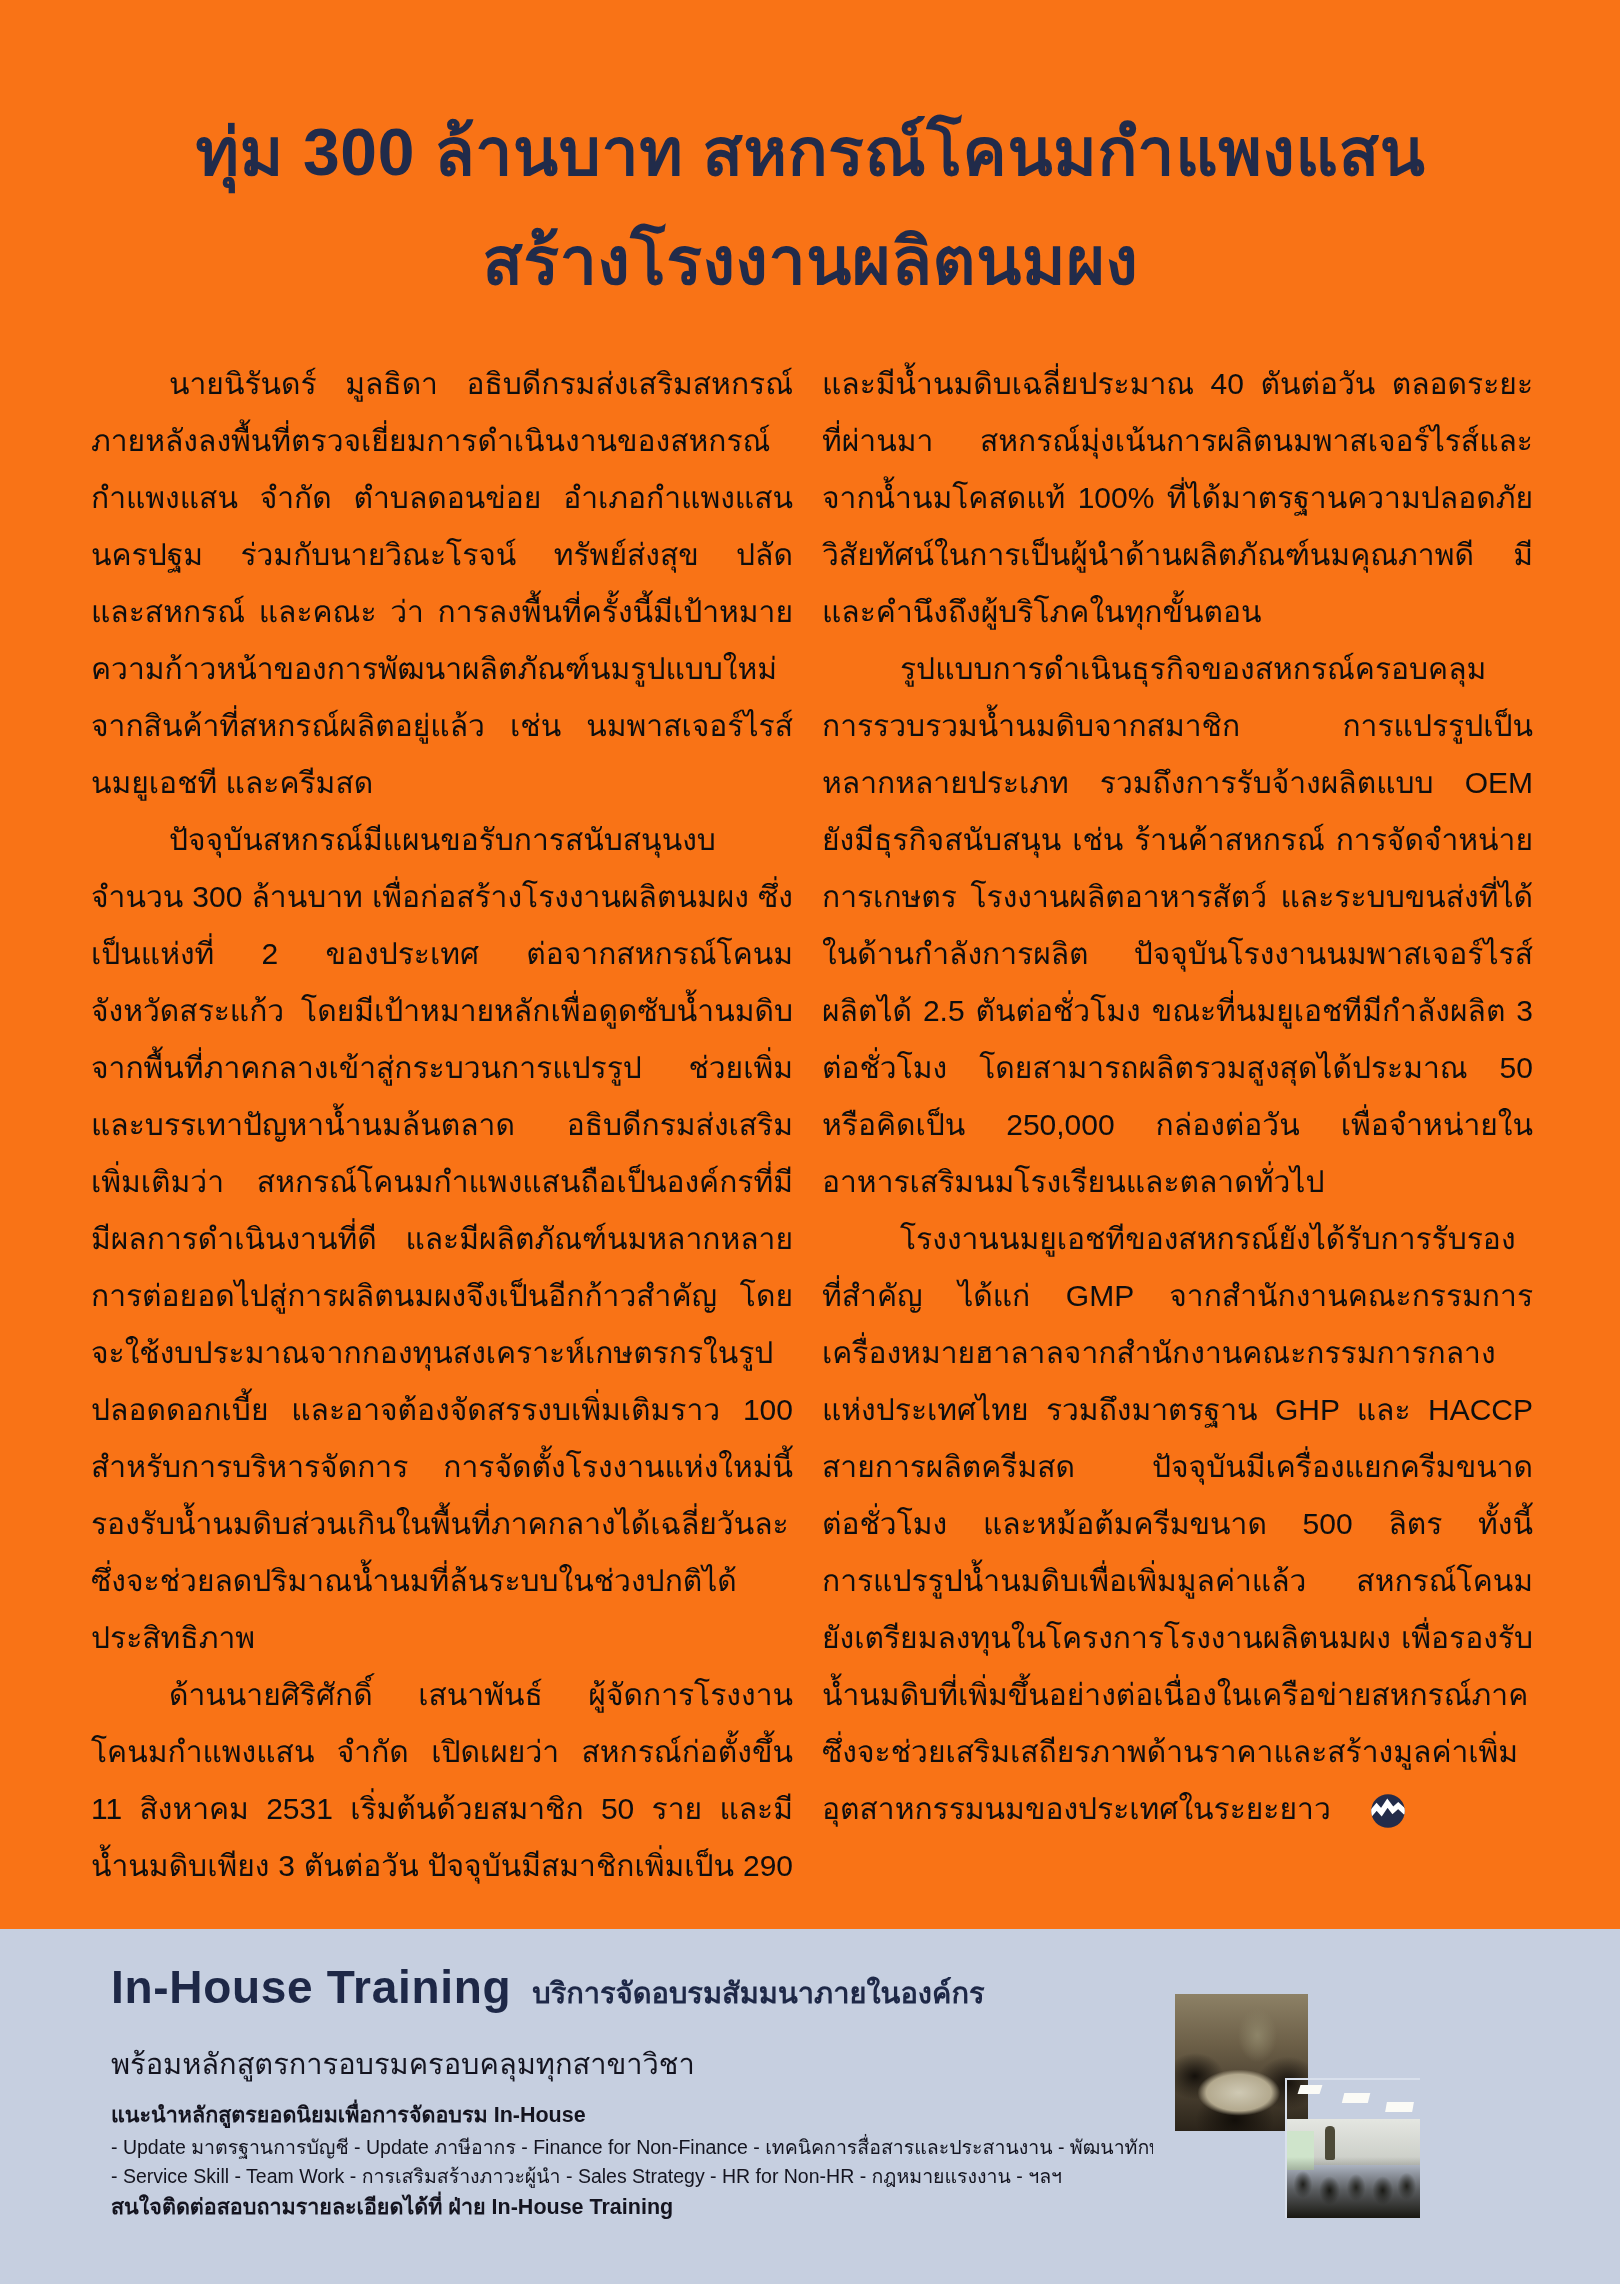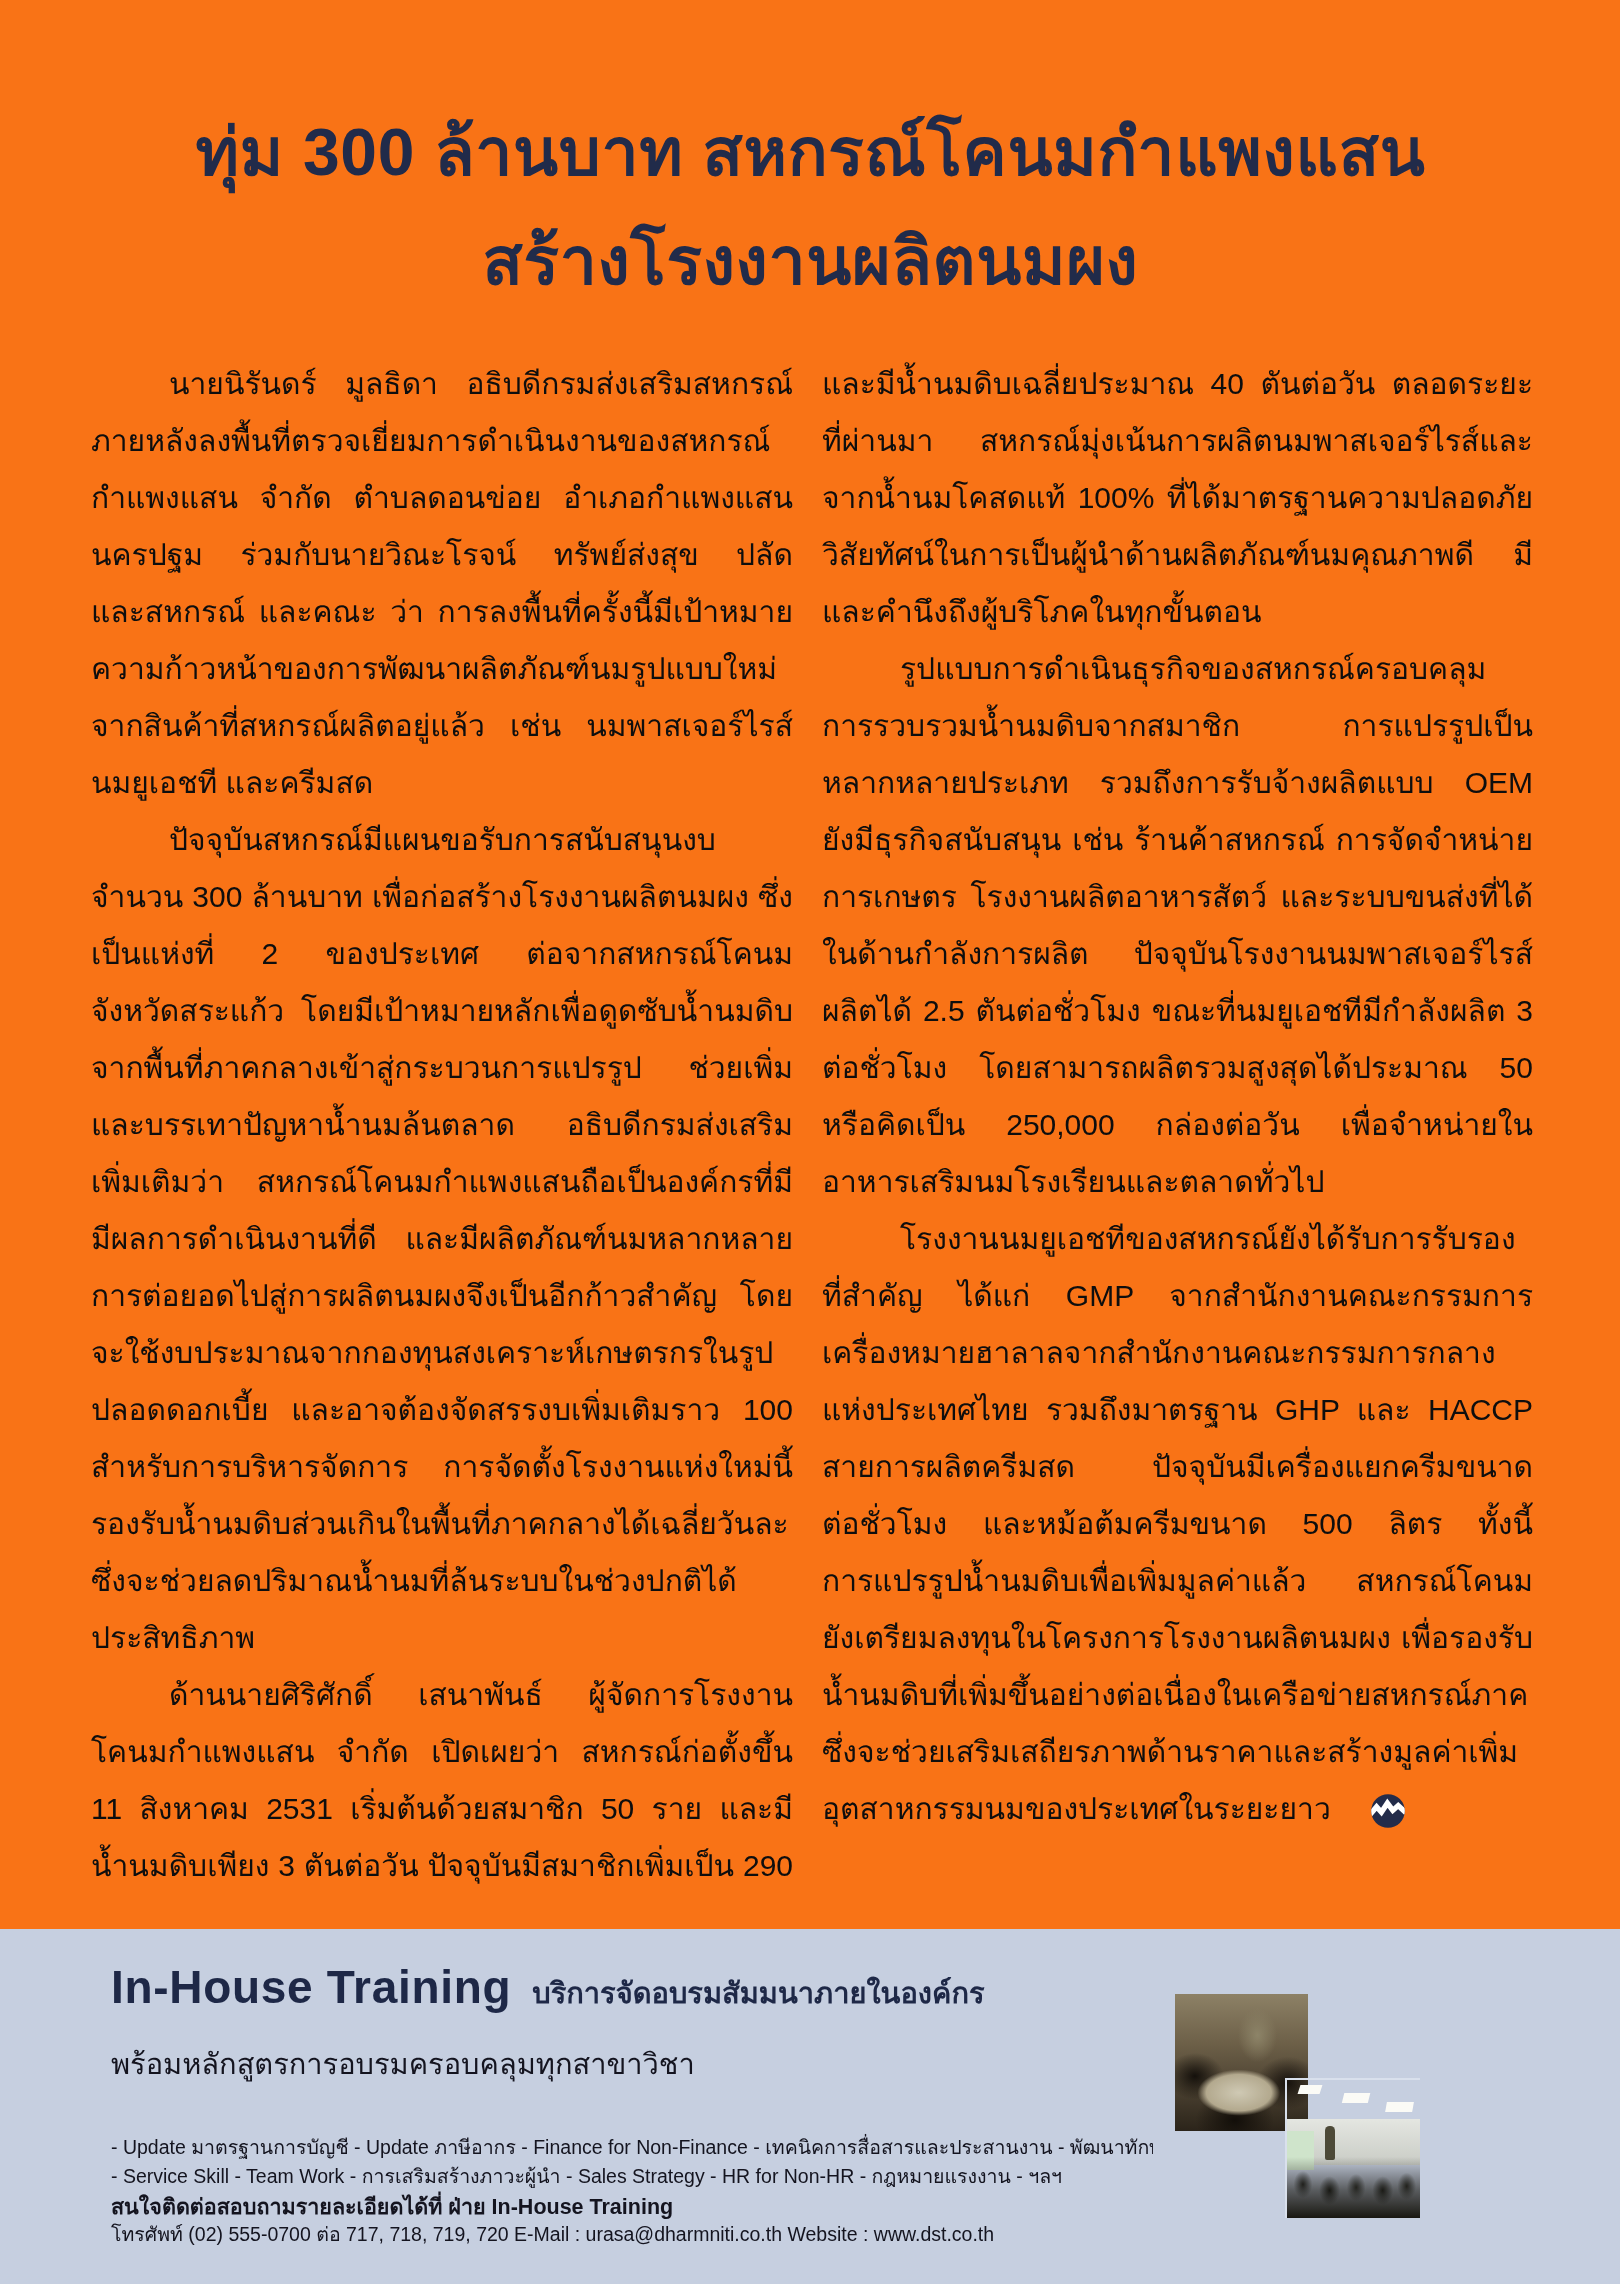--- a/index.html
+++ b/index.html
@@ -181,24 +181,24 @@
       </svg>
     </div>
   </div>
 
   <div id="footer">
     <div id="footer-heading">
       <span class="en">In-House Training</span>
       <span class="th">บริการจัดอบรมสัมมนาภายในองค์กร</span>
     </div>
     <div id="f-line2" class="f-line">พร้อมหลักสูตรการอบรมครอบคลุมทุกสาขาวิชา</div>
+    <div id="f-popular" class="f-line">แนะนำหลักสูตรยอดนิยมเพื่อการจัดอบรม In-House</div>
     <div id="f-courses1" class="f-line">- Update มาตรฐานการบัญชี - Update ภาษีอากร - Finance for Non-Finance - เทคนิคการสื่อสารและประสานงาน - พัฒนาทักษะหัวหน้างาน</div>
     <div id="f-contact-h" class="f-line">สนใจติดต่อสอบถามรายละเอียดได้ที่ ฝ่าย In-House Training</div>
     <div id="f-courses2" class="f-line">- Service Skill - Team Work - การเสริมสร้างภาวะผู้นำ - Sales Strategy - HR for Non-HR - กฎหมายแรงงาน - ฯลฯ</div>
-    <div id="f-contact" class="f-line">โทรศัพท์ (02) 555-0700 ต่อ 717, 718, 719, 720 E-Mail : urasa@dharmniti.co.th Website : www.dst.co.th</div>
 
     <div id="photo1" class="photo"></div>
     <div id="photo2" class="photo">
       <div class="wall"></div>
       <div class="ceiling-light" style="left:11.7px;top:5.2px;width:22px;height:9px;transform:skewX(-18deg);"></div>
       <div class="ceiling-light" style="left:56px;top:13px;width:26px;height:10.4px;transform:skewX(-14deg);"></div>
       <div class="ceiling-light" style="left:99px;top:22px;width:27px;height:10.4px;transform:skewX(-10deg);"></div>
       <div class="screen"></div>
       <div class="presenter"></div>
       <div class="people"></div>

